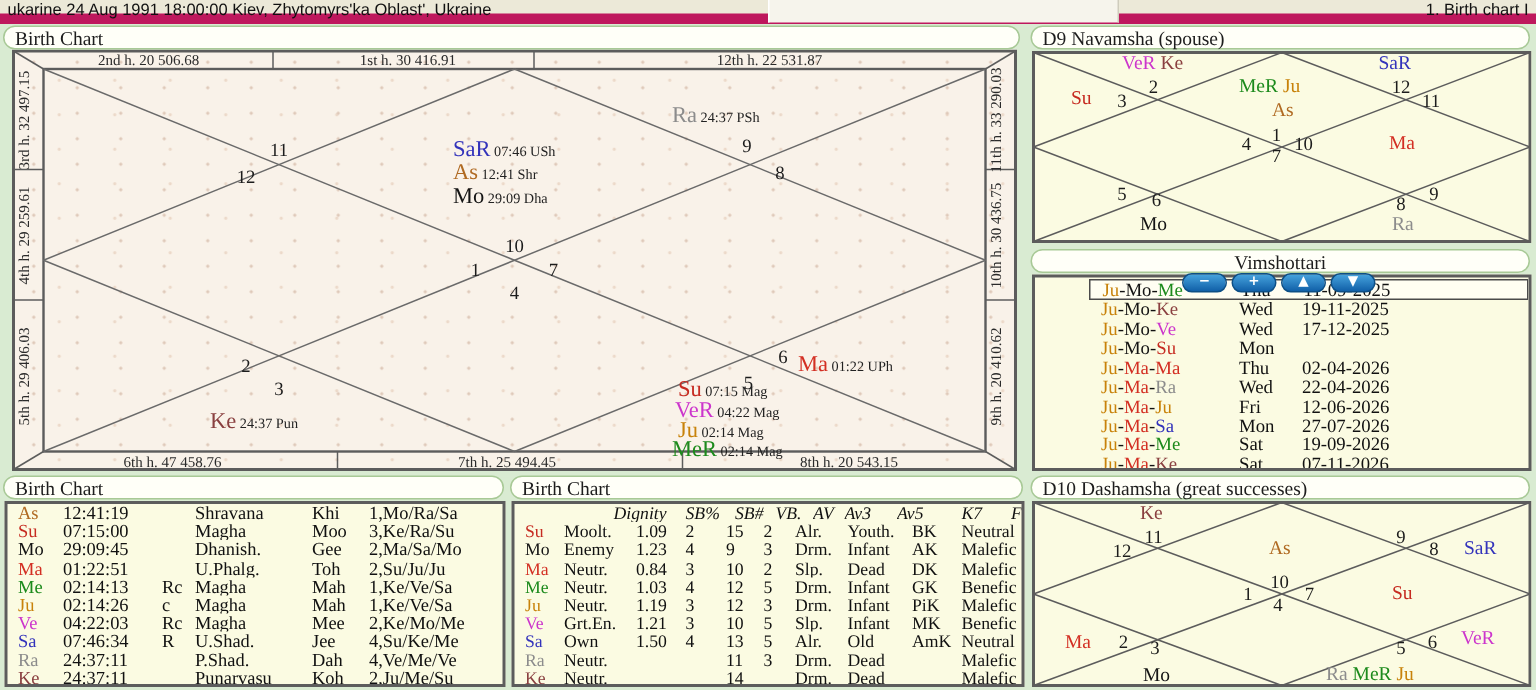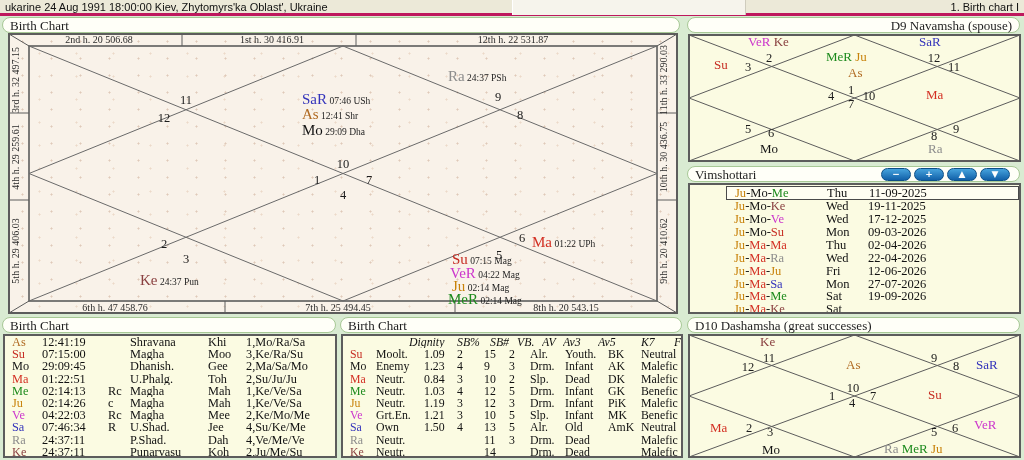--- a/index.html
+++ b/index.html
@@ -1,21 +1,21 @@
 <!DOCTYPE html>
 <html><head>
 <meta charset="utf-8">
 <style>
   * { margin:0; padding:0; box-sizing:border-box; }
   html,body { width:1024px; height:460px; overflow:hidden; }
   body { background:#d9ebd2; font-family:"Liberation Serif","DejaVu Serif",serif; position:relative; }
 
   
   .titlebar { position:absolute; left:0; top:0; width:1024px; height:16px;
-    background:#ece9d8; border-bottom:3px solid #be185d;
+    background:#ece9d8; border-bottom:7px solid #be185d;
     font-family:"Liberation Sans","DejaVu Sans",sans-serif; font-size:11px; color:#111; }
   .titlebar .tleft { position:absolute; left:5px; top:1px; white-space:nowrap; }
   .titlebar .tright { position:absolute; right:5px; top:1px; white-space:nowrap; }
   .titlebar .tseg { position:absolute; left:512px; top:0; width:234px; height:15px;
     background:#f6f4ec; border-left:1px solid #fff; border-right:1px solid #cfccbd; }
 
   
   .panel { position:absolute; }
   .phead { height:16px; background:#fffff8; border:1px solid #a8c996; border-radius:8px;
     font-size:13px; color:#1d1d1d; padding:0 7px; line-height:15px; position:relative; z-index:3;
@@ -128,21 +128,21 @@
         <text x="444" y="231" font-size="15"><tspan fill="#c62b21">Su</tspan><tspan font-size="9.5" fill="#222"> 07:15 Mag</tspan></text>
         <text x="442" y="245" font-size="15"><tspan fill="#cc35cc">VeR</tspan><tspan font-size="9.5" fill="#222"> 04:22 Mag</tspan></text>
         <text x="444" y="258" font-size="15"><tspan fill="#c8820a">Ju</tspan><tspan font-size="9.5" fill="#222"> 02:14 Mag</tspan></text>
         <text x="440" y="271" font-size="15"><tspan fill="#1c8a1c">MeR</tspan><tspan font-size="9.5" fill="#222"> 02:14 Mag</tspan></text>
         <text x="132" y="252" font-size="15"><tspan fill="#8a4040">Ke</tspan><tspan font-size="9.5" fill="#222"> 24:37 Pun</tspan></text>
       </g>
   </svg>
 </div>
 
 <div class="panel" style="left:687px; top:17px; width:335px; height:147px;">
-  <div class="phead" style="width:333px;justify-content:flex-end;">
+  <div class="phead" style="width:333px;">
     <span>D9 Navamsha  (spouse)</span>
   </div>
   <svg id="d9-svg" class="chart-svg" style="position:absolute; left:1px; top:17px;" width="333" height="128" viewBox="0 0 333 128">
     <g stroke="#5c5c5c" fill="none">
       <rect x="1" y="1" width="331" height="126" stroke-width="2"></rect>
       <g stroke-width="1">
         <line x1="1" y1="1" x2="332" y2="127"></line>
           <line x1="332" y1="1" x2="1" y2="127"></line>
         <line x1="166.5" y1="1" x2="332" y2="64"></line>
           <line x1="332" y1="64" x2="166.5" y2="127"></line>
@@ -171,21 +171,21 @@
         <text x="160" y="43" font-size="13"><tspan fill="#b06a22">As</tspan></text>
         <text x="231" y="12" font-size="13"><tspan fill="#3333bb">SaR</tspan></text>
         <text x="238" y="65" font-size="13"><tspan fill="#d32f23">Ma</tspan></text>
         <text x="72" y="119" font-size="13"><tspan fill="#141414">Mo</tspan></text>
         <text x="240" y="119" font-size="13"><tspan fill="#8c8c8c">Ra</tspan></text>
       </g>
   </svg>
 </div>
 
 <div class="panel" style="left:687px; top:166px; width:335px; height:149px;">
-  <div class="phead vim-head-row" style="width:333px;">
+  <div class="phead vim-head-row" style="width:333px;flex-direction:column;">
     <span class="vim-title">Vimshottari</span>
     <span class="vim-btns" id="vim-btns">
         <button class="vbtn">−</button>
         <button class="vbtn">+</button>
         <button class="vbtn">▲</button>
         <button class="vbtn">▼</button>
       </span>
   </div>
   <div class="pbody vim-list" id="vim-list" style="left:1px; top:17px; width:333px; height:131px;padding-left:36px;">
       <div class="vim-row sel">
@@ -199,21 +199,20 @@
         <span>19-11-2025</span>
       </div>
       <div class="vim-row">
         <span><span style="color: rgb(200, 130, 10);">Ju</span>-<span style="color: rgb(20, 20, 20);">Mo</span>-<span style="color: rgb(204, 53, 204);">Ve</span></span>
         <span>Wed</span>
         <span>17-12-2025</span>
       </div>
       <div class="vim-row">
         <span><span style="color: rgb(200, 130, 10);">Ju</span>-<span style="color: rgb(20, 20, 20);">Mo</span>-<span style="color: rgb(198, 43, 33);">Su</span></span>
         <span>Mon</span>
-        <span>09-03-2026</span>
       </div>
       <div class="vim-row">
         <span><span style="color: rgb(200, 130, 10);">Ju</span>-<span style="color: rgb(211, 47, 35);">Ma</span>-<span style="color: rgb(211, 47, 35);">Ma</span></span>
         <span>Thu</span>
         <span>02-04-2026</span>
       </div>
       <div class="vim-row">
         <span><span style="color: rgb(200, 130, 10);">Ju</span>-<span style="color: rgb(211, 47, 35);">Ma</span>-<span style="color: rgb(140, 140, 140);">Ra</span></span>
         <span>Wed</span>
         <span>22-04-2026</span>
@@ -229,20 +228,21 @@
         <span>27-07-2026</span>
       </div>
       <div class="vim-row">
         <span><span style="color: rgb(200, 130, 10);">Ju</span>-<span style="color: rgb(211, 47, 35);">Ma</span>-<span style="color: rgb(28, 138, 28);">Me</span></span>
         <span>Sat</span>
         <span>19-09-2026</span>
       </div>
       <div class="vim-row">
         <span><span style="color: rgb(200, 130, 10);">Ju</span>-<span style="color: rgb(211, 47, 35);">Ma</span>-<span style="color: rgb(138, 64, 64);">Ke</span></span>
         <span>Sat</span>
+        <span>07-11-2026</span>
       </div>
     </div>
 </div>
 
 <div class="panel" style="left:2px; top:317px; width:336px; height:142px;">
   <div class="phead" style="width:334px;">
     <span>Birth Chart</span>
   </div>
   <div class="pbody" id="t1-body" style="left:1px; top:17px; width:334px; height:124px;">
       <div class="t1-row">

